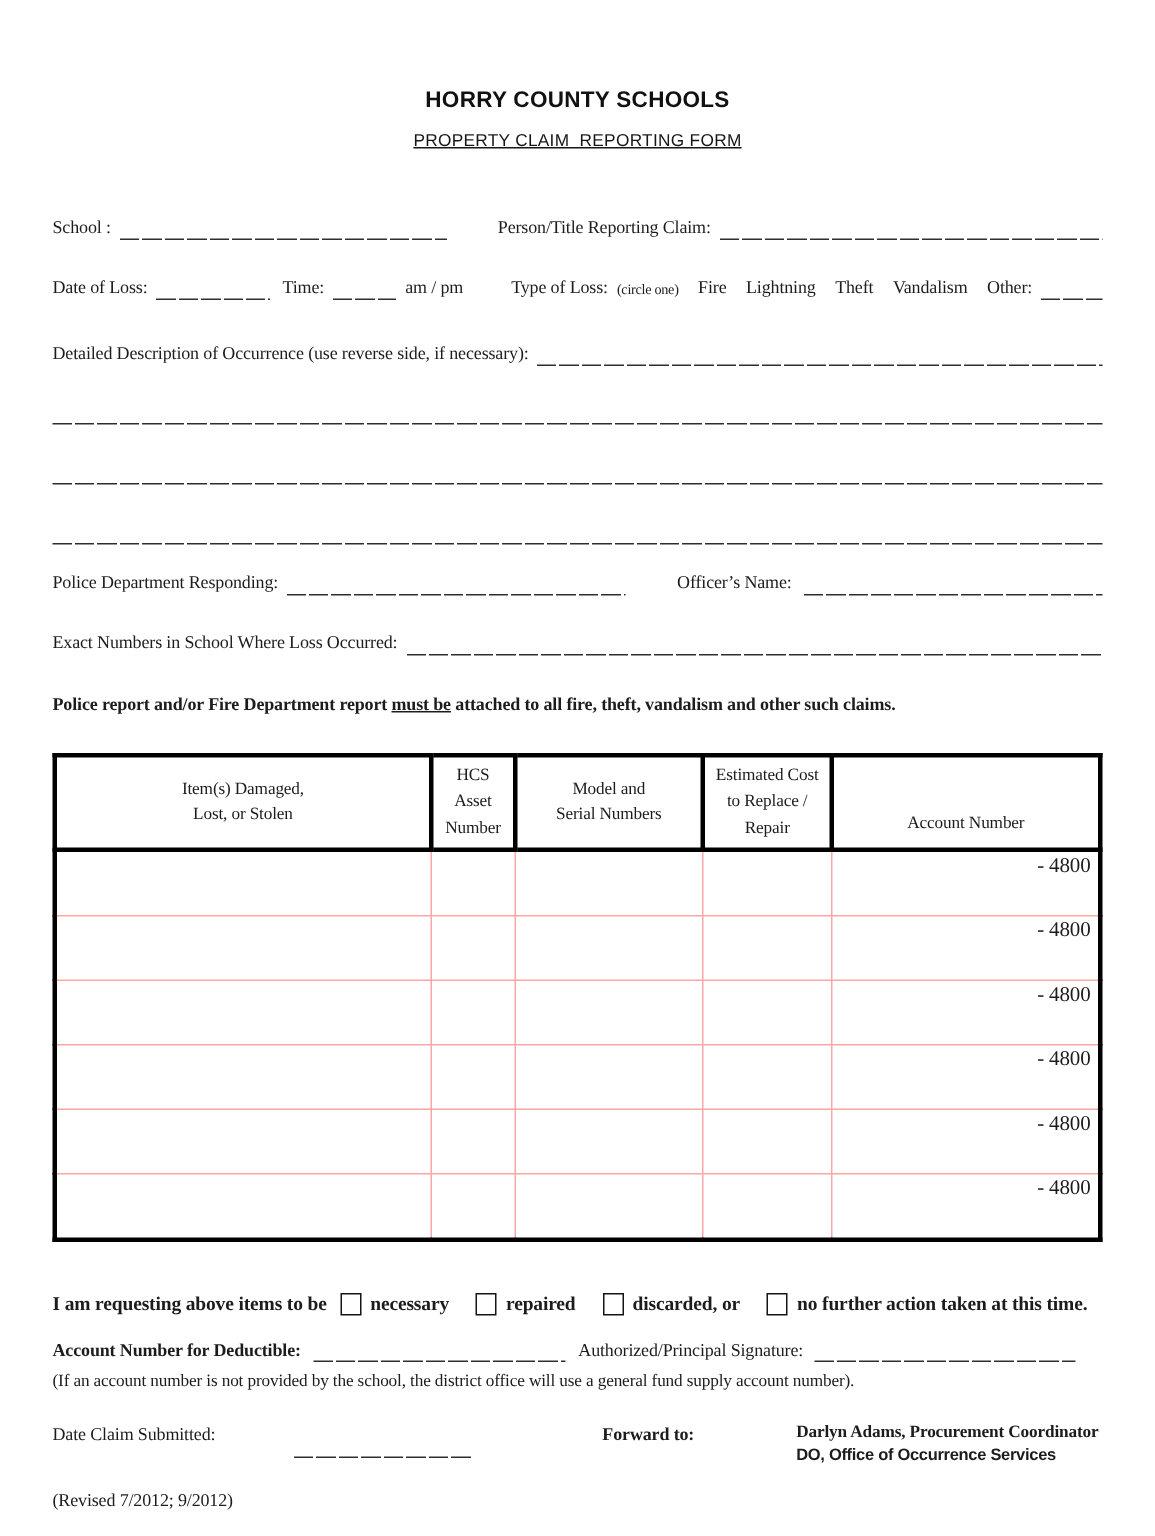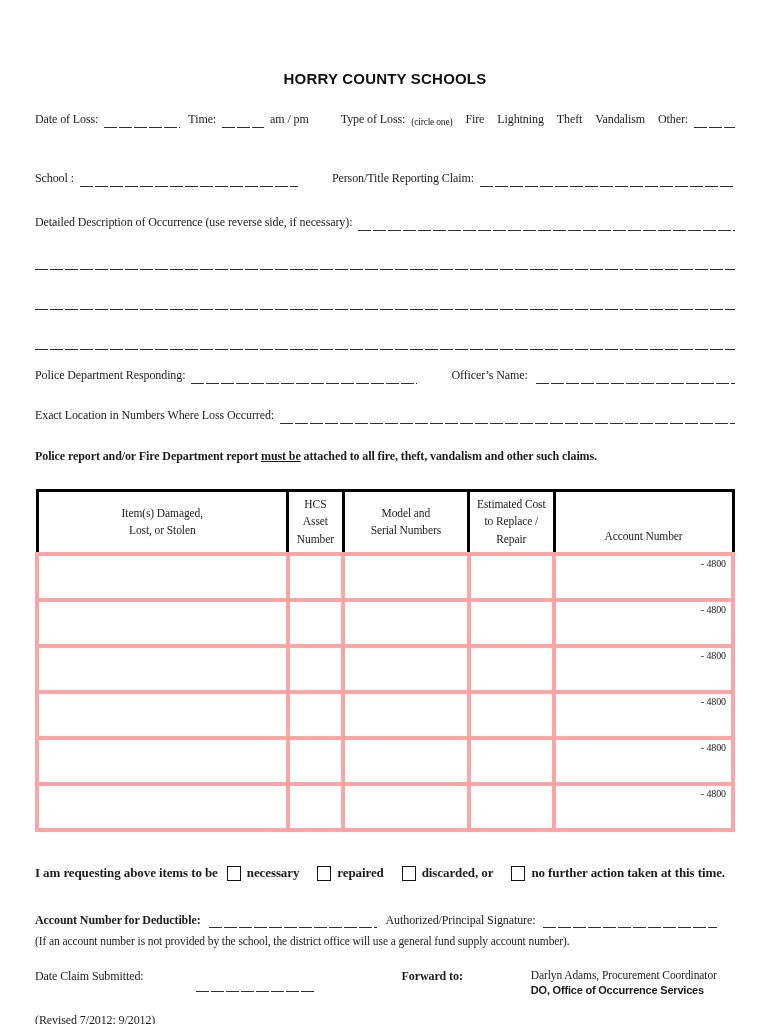--- a/index.html
+++ b/index.html
@@ -6,21 +6,21 @@
   .page{
     position:relative;
     width:770px;height:1024px;
     background:#ffffff;
     font-family:"Liberation Serif","DejaVu Serif",serif;
     color:#1c1c1c;
     font-size:12px;
     letter-spacing:-0.1px;
     overflow:hidden;
     box-sizing:border-box;
-    padding:16px 35px;
+    padding:4px 35px;
   }
   header{padding-top:54px;text-align:center;}
   h1{
     margin:0;font-family:"Liberation Sans","DejaVu Sans",sans-serif;
     font-size:15px;font-weight:bold;letter-spacing:.2px;color:#111;
   }
   .subtitle{
     margin-top:13px;font-family:"Liberation Sans","DejaVu Sans",sans-serif;
     font-size:11.5px;letter-spacing:.2px;text-decoration:underline;
     white-space:pre;color:#161616;
@@ -54,96 +54,97 @@
     width:100%;margin-top:25px;border-collapse:collapse;table-layout:fixed;
     border:3px solid #000;
   }
   table.claims th{
     border:3px solid #000;font-weight:normal;text-align:center;
     font-size:11.5px;padding:4px 2px;height:36px;white-space:pre-line;
     vertical-align:middle;line-height:1.5;
   }
   table.claims th.acct{vertical-align:bottom;padding-bottom:7px;}
   table.claims td{
-    border:4px solid #fca5a5;height:38px;vertical-align:top;
-    font-size:10px;padding:2px 5px;
+    border:1px solid #fca5a5;height:38px;vertical-align:top;
+    font-size:14px;padding:2px 5px;
   }
   table.claims td.acct{text-align:right;}
   .r-request{margin-top:33px;font-weight:bold;font-size:13px;align-items:flex-end;}
   .checkbox{
     display:inline-block;width:12px;height:13px;border:1.5px solid #141414;
     vertical-align:-2px;margin:0 6px 0 9px;flex:0 0 auto;background:#fff;
   }
-  .r-deduct{margin-top:32px;}
+  .r-deduct{margin-top:16px;}
   .r-deduct .u-deduct{width:168px;}
   .r-deduct .sig-lbl{margin-left:9px;}
   .note{margin-top:7px;font-size:11.5px;}
   .r-submitted{margin-top:22px;align-items:flex-start;gap:44px;}
   .r-submitted .u-sub{width:118px;margin-top:11px;}
   .spacer{flex:1 1 auto;}
   .forward-col{margin-left:24px;margin-right:86px;flex:0 0 auto;}
-  .forward-name{font-weight:normal;font-size:11.5px;}
+  .forward-name{font-weight:bold;font-size:11.5px;}
   .forward-office{
     font-weight:bold;font-size:11px;margin-top:3px;
     font-family:"Liberation Sans","DejaVu Sans",sans-serif;letter-spacing:-0.2px;
   }
   .revised{margin-top:17px;}
 </style>
 </head>
 <body>
 
 <div class="page">
 
   <header>
     <h1>HORRY COUNTY SCHOOLS</h1>
+    <div class="subtitle">PROPERTY CLAIM  REPORTING FORM</div>
   </header>
+
+  <div class="row r-school">
+    <span class="lbl">School :</span>
+    <span class="uline u1 ml6"></span>
+    <span class="gap"></span>
+    <span class="lbl">Person/Title Reporting Claim:</span>
+    <span class="uline grow ml6"></span>
+  </div>
 
   <div class="row r-date">
     <span class="lbl">Date of Loss:</span>
     <span class="uline u-date ml6"></span>
     <span class="lbl ml8">Time:</span>
     <span class="uline u-time ml6"></span>
     <span class="lbl ml6">am / pm</span>
     <span class="type-gap"></span>
     <span class="lbl">Type of Loss:</span>
     <span class="lbl small ml6">(circle one)</span>
     <span class="lbl loss-opt">Fire</span>
     <span class="lbl loss-opt">Lightning</span>
     <span class="lbl loss-opt">Theft</span>
     <span class="lbl loss-opt">Vandalism</span>
     <span class="lbl loss-opt">Other:</span>
     <span class="uline grow ml6"></span>
   </div>
 
-  <div class="row r-school">
-    <span class="lbl">School :</span>
-    <span class="uline u1 ml6"></span>
-    <span class="gap"></span>
-    <span class="lbl">Person/Title Reporting Claim:</span>
-    <span class="uline grow ml6"></span>
-  </div>
-
   <div class="row r-desc">
     <span class="lbl">Detailed Description of Occurrence (use reverse side, if necessary):</span>
     <span class="uline grow ml6"></span>
   </div>
   <div class="blank-line"></div>
   <div class="blank-line"></div>
   <div class="blank-line"></div>
 
   <div class="row r-police">
     <span class="lbl">Police Department Responding:</span>
     <span class="uline u-police ml6"></span>
     <span class="gap"></span>
     <span class="lbl">Officer’s Name:</span>
     <span class="uline grow ml8"></span>
   </div>
 
   <div class="row r-exact">
-    <span class="lbl">Exact Location in Numbers Where Loss Occurred:</span>
+    <span class="lbl">Exact Numbers in School Where Loss Occurred:</span>
     <span class="uline grow ml6"></span>
   </div>
 
   <p class="notice"><span>Police report and/or Fire Department report </span><span class="u">must be</span><span> attached to all fire, theft, vandalism and other such claims.</span></p>
 
   <table class="claims">
     <colgroup>
       <col style="width:36%">
         <col style="width:8%">
         <col style="width:18%">

